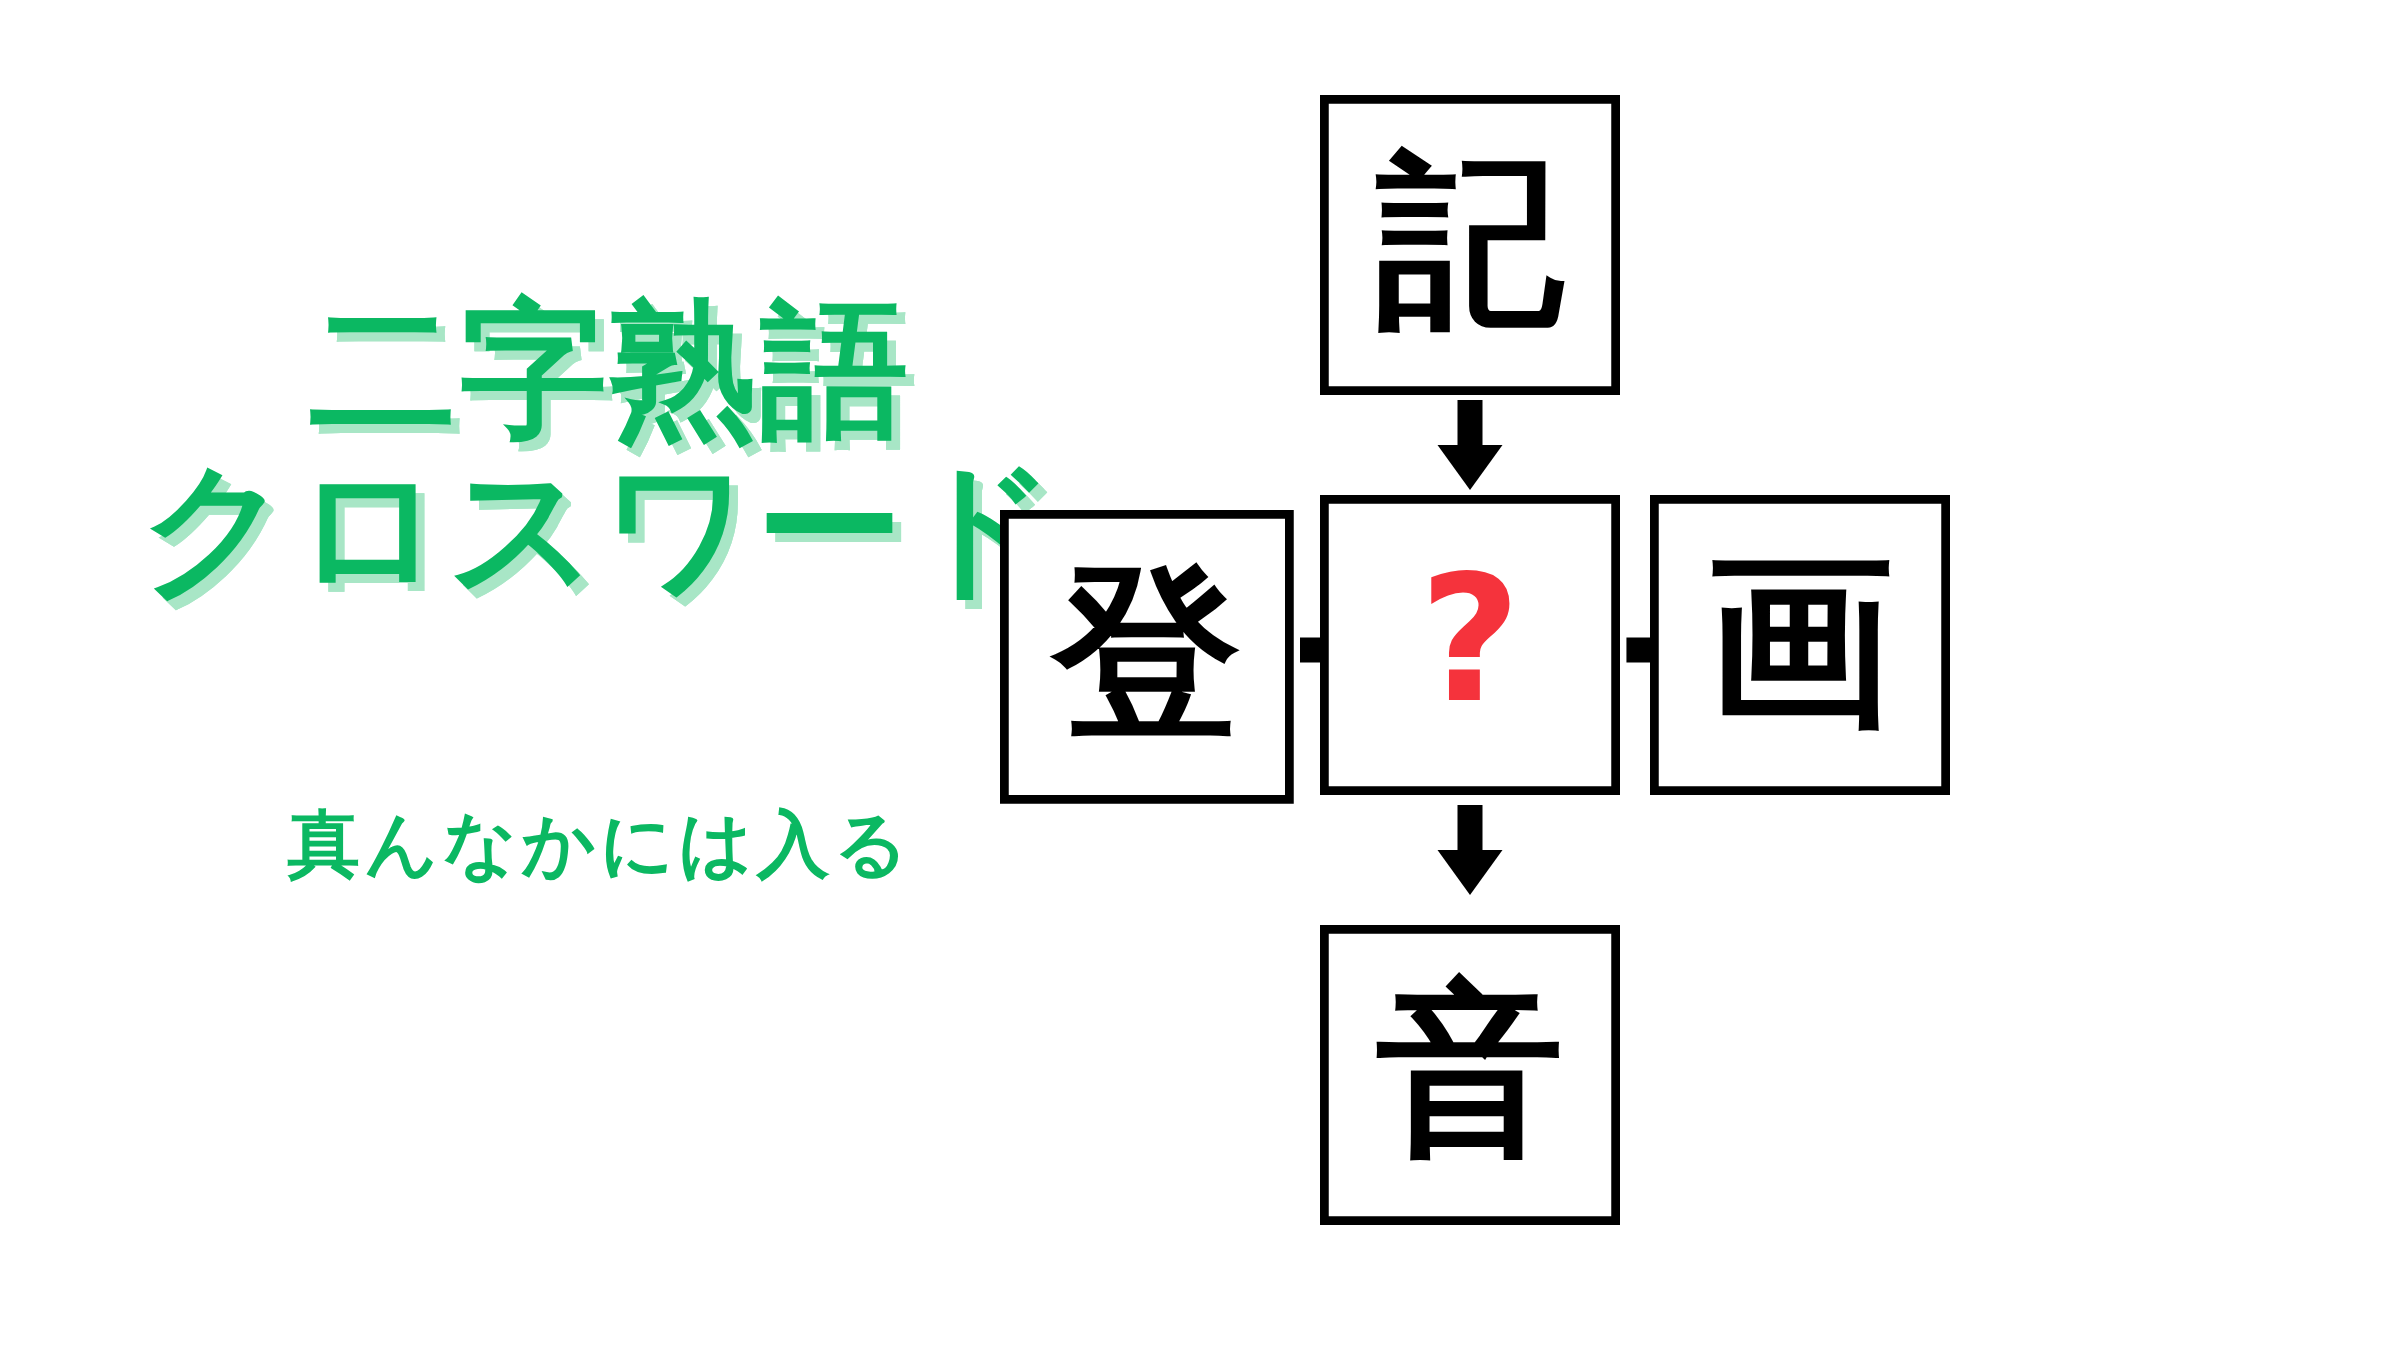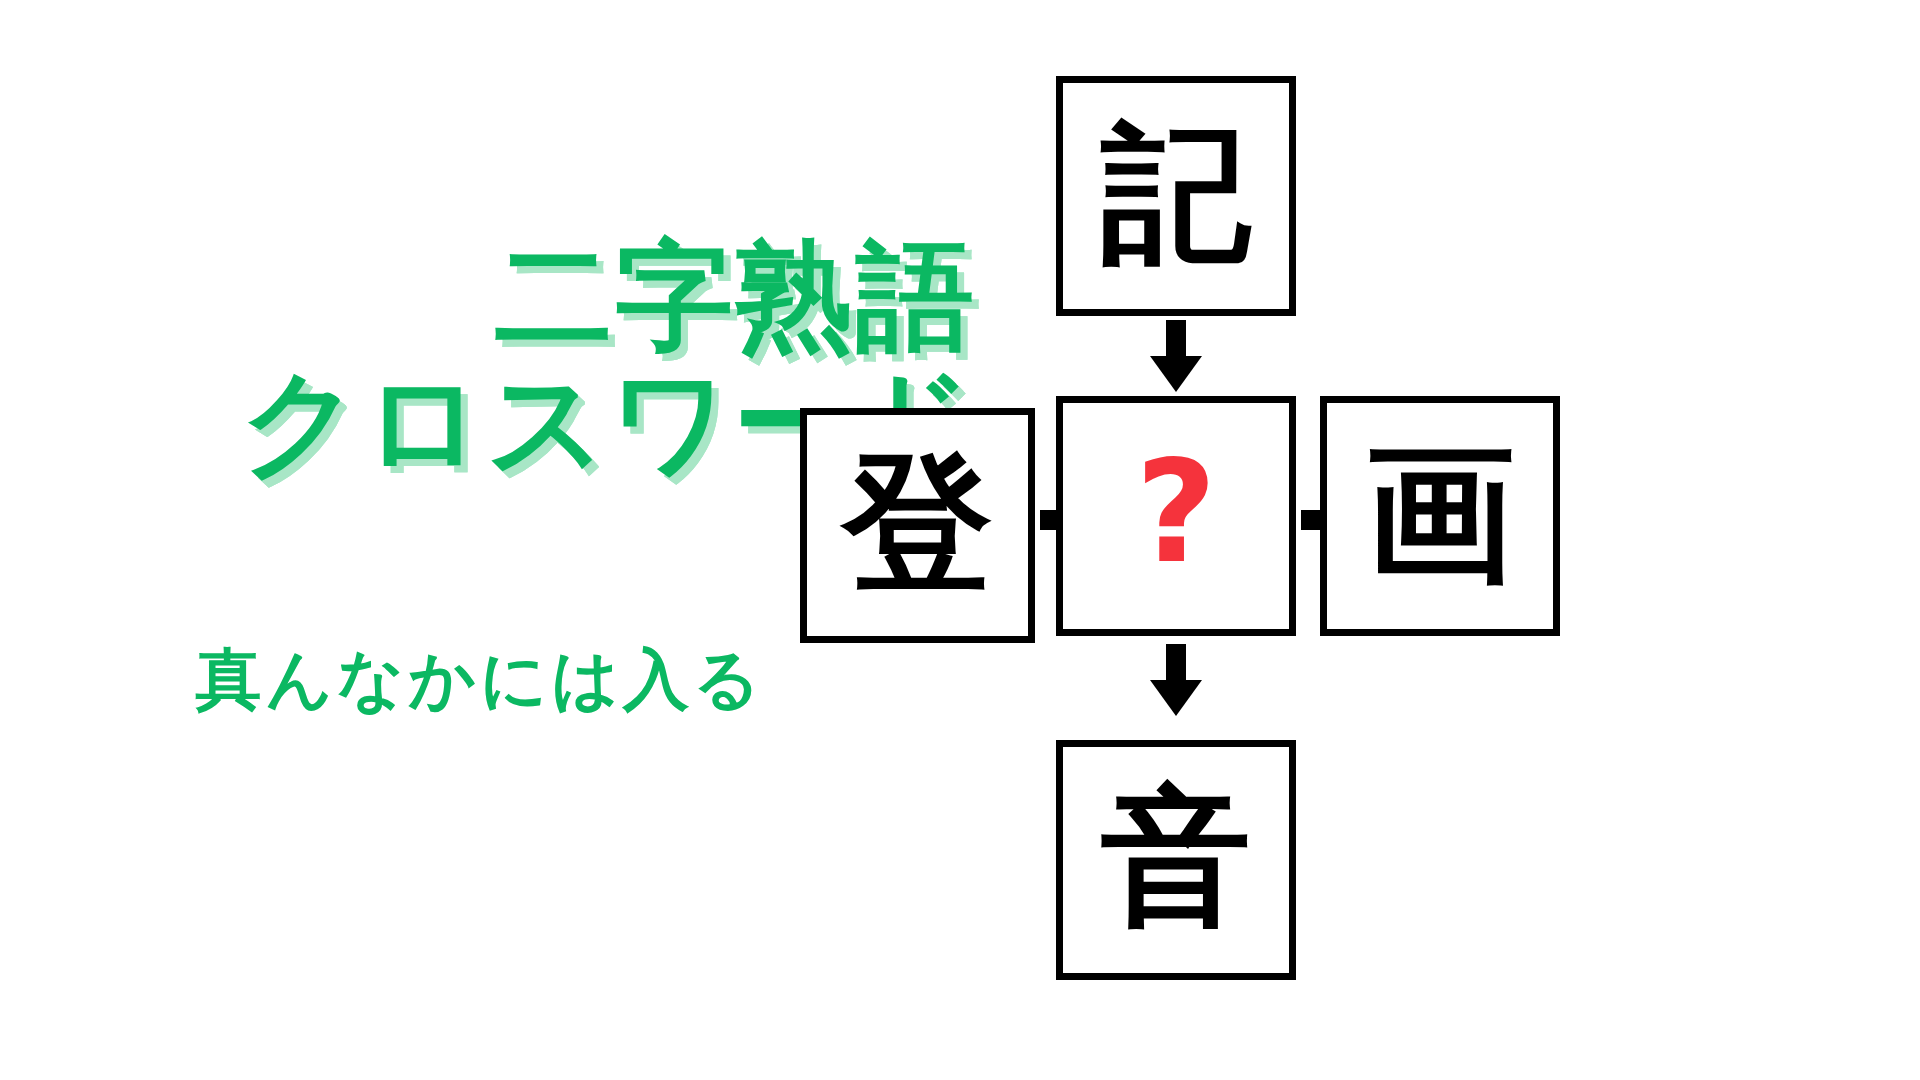--- a/index.html
+++ b/index.html
@@ -20,24 +20,24 @@
     position: absolute;
     left: 0; top: 0;
     width: 1920px;
     height: 1080px;
     background: #ffffff;
   }
 
   
   .title-block {
     position: absolute;
-    left: 16px;
+    left: 0px;
     top: 230px;
     width: 960px;
-    text-align: right;
+    text-align: center;
   }
 
   .title-line {
     font-family: "DejaVu Sans", "Liberation Sans", sans-serif;
     font-weight: 700;
     color: #0BB862;
     line-height: 1.12;
     letter-spacing: 0.02em;
     white-space: nowrap;
     text-shadow:
@@ -57,21 +57,21 @@
     position: absolute;
     left: 0px;
     top: 640px;
     width: 960px;
     text-align: center;
   }
   .subtitle-line {
     font-family: "DejaVu Sans", "Liberation Sans", sans-serif;
     font-weight: 700;
     color: #0BB862;
-    font-size: 66px;
+    font-size: 58px;
     line-height: 1.22;
     letter-spacing: 0.06em;
     white-space: nowrap;
   }
 
   
   .puzzle {
     position: absolute;
     left: 960px;
     top: 0px;

